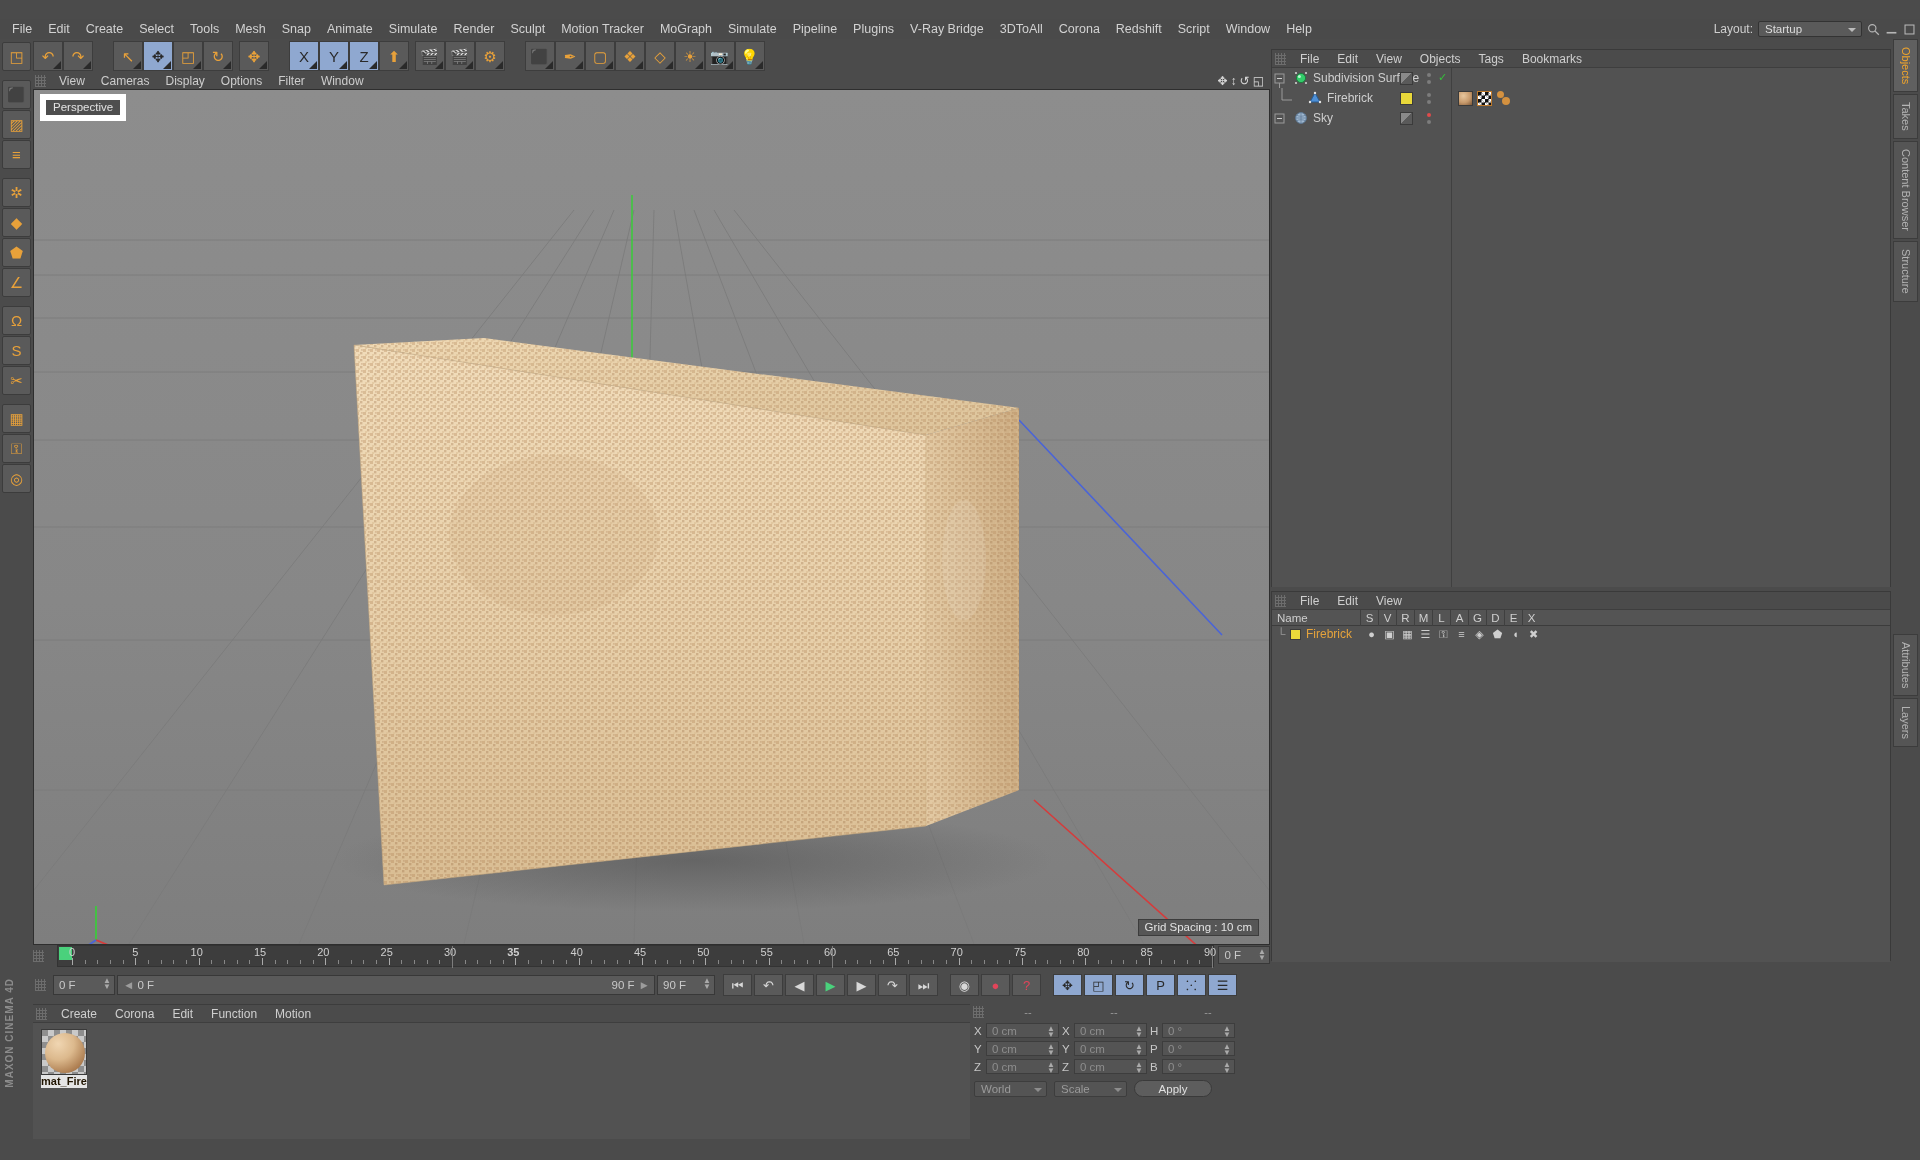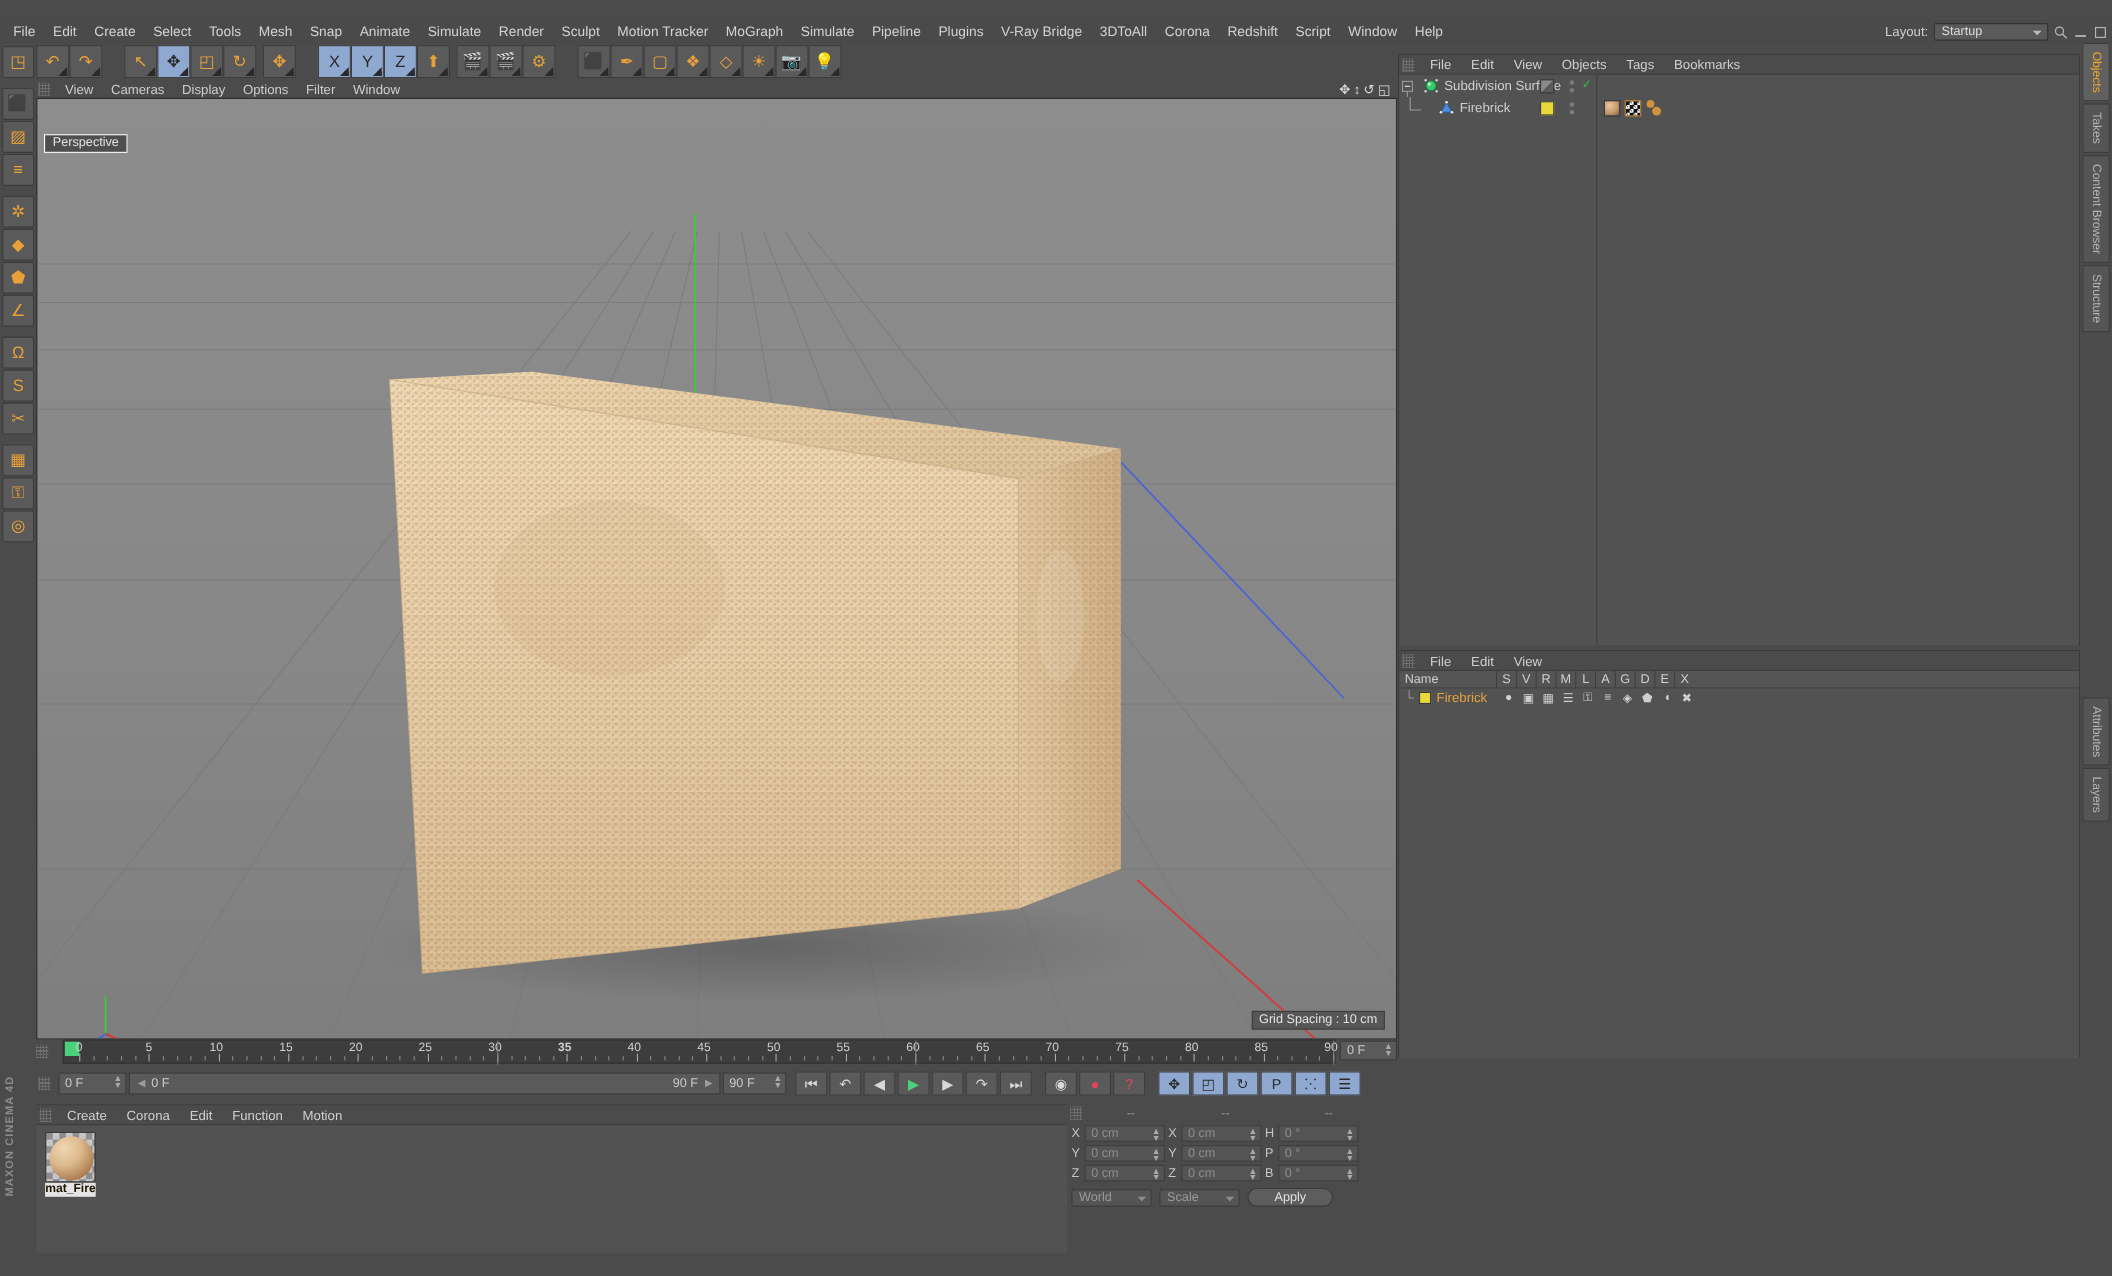--- a/index.html
+++ b/index.html
@@ -110,22 +110,22 @@
   .vp-menu-item { padding: 0 8px; font-size: 12px; color: #cdcdcd; }
   .vp-icons { margin-left: auto; display: flex; gap: 3px; padding-right: 6px; align-items: center; }
 
   .vp-frame {
     position: absolute; left: 0; top: 16px; width: 1237px; height: 856px;
     border: 1px solid #2e2e2e; overflow: hidden;
   }
   .vp-canvas { position: absolute; inset: 0; background: #878787; }
   .vp-label {
     position: absolute; left: 6px; top: 4px;
-    background: #4e4e4e; border: 1px solid #ffffff;
-    font-size: 11.5px; color: #e2e2e2; padding: 1px 7px 2px; margin-top: 28px;
+    background: #4e4e4e; border: 6px solid #ffffff;
+    font-size: 11.5px; color: #e2e2e2; padding: 1px 7px 2px;
   }
   .grid-spacing {
     position: absolute; right: 10px; bottom: 8px;
     background: #565656; border: 1px solid #3c3c3c;
     font-size: 11.5px; color: #e3e3e3; padding: 1px 6px 2px;
   }
 
   
   .obj-panel {
     position: absolute; left: 1271px; top: 49px; width: 620px; height: 538px;
@@ -688,20 +688,36 @@
               <span class="dot"></span>
               <span class="dot"></span>
             </span>
             <span class="tagzone">
               <span class="tag mat"></span>
               <span class="tag checker"></span>
               <span class="tag balls">
                 <i style="left:1px;top:0;width:7px;height:7px;"></i>
                 <i style="left:6px;top:6px;width:8px;height:8px;"></i>
               </span>
+            </span>
+          </div>
+          <div class="obj-row">
+            <span class="tree"><svg width="22" height="20">
+                <rect x="3" y="6" width="9" height="9" fill="none" stroke="#9a9a9a" stroke-width="1"></rect>
+                <line x1="5" y1="10.5" x2="10" y2="10.5" stroke="#cfcfcf" stroke-width="1"></line>
+              </svg></span>
+            <span class="obj-icon"><svg width="14" height="14" viewBox="0 0 14 14">
+                <circle cx="7" cy="7" r="5.4" fill="#9fb7cf" stroke="#5b7794" stroke-width="1"></circle>
+                <path d="M1.6 7h10.8M7 1.6v10.8M2.6 4.2c2.6 1.4 6.2 1.4 8.8 0M2.6 9.8c2.6-1.4 6.2-1.4 8.8 0" stroke="#5b7794" stroke-width=".7" fill="none"></path>
+              </svg></span>
+            <span>Sky</span>
+            <span class="vis-chip grey"></span>
+            <span class="row-dots">
+              <span class="dot red"></span>
+              <span class="dot"></span>
             </span>
           </div>
         </div>
     </div>
   </div>
 
   <div class="layer-panel">
     <div class="panel-menubar" id="laymenu">
       <div class="grip"></div>
     <div class="panel-menu-item">File</div>

